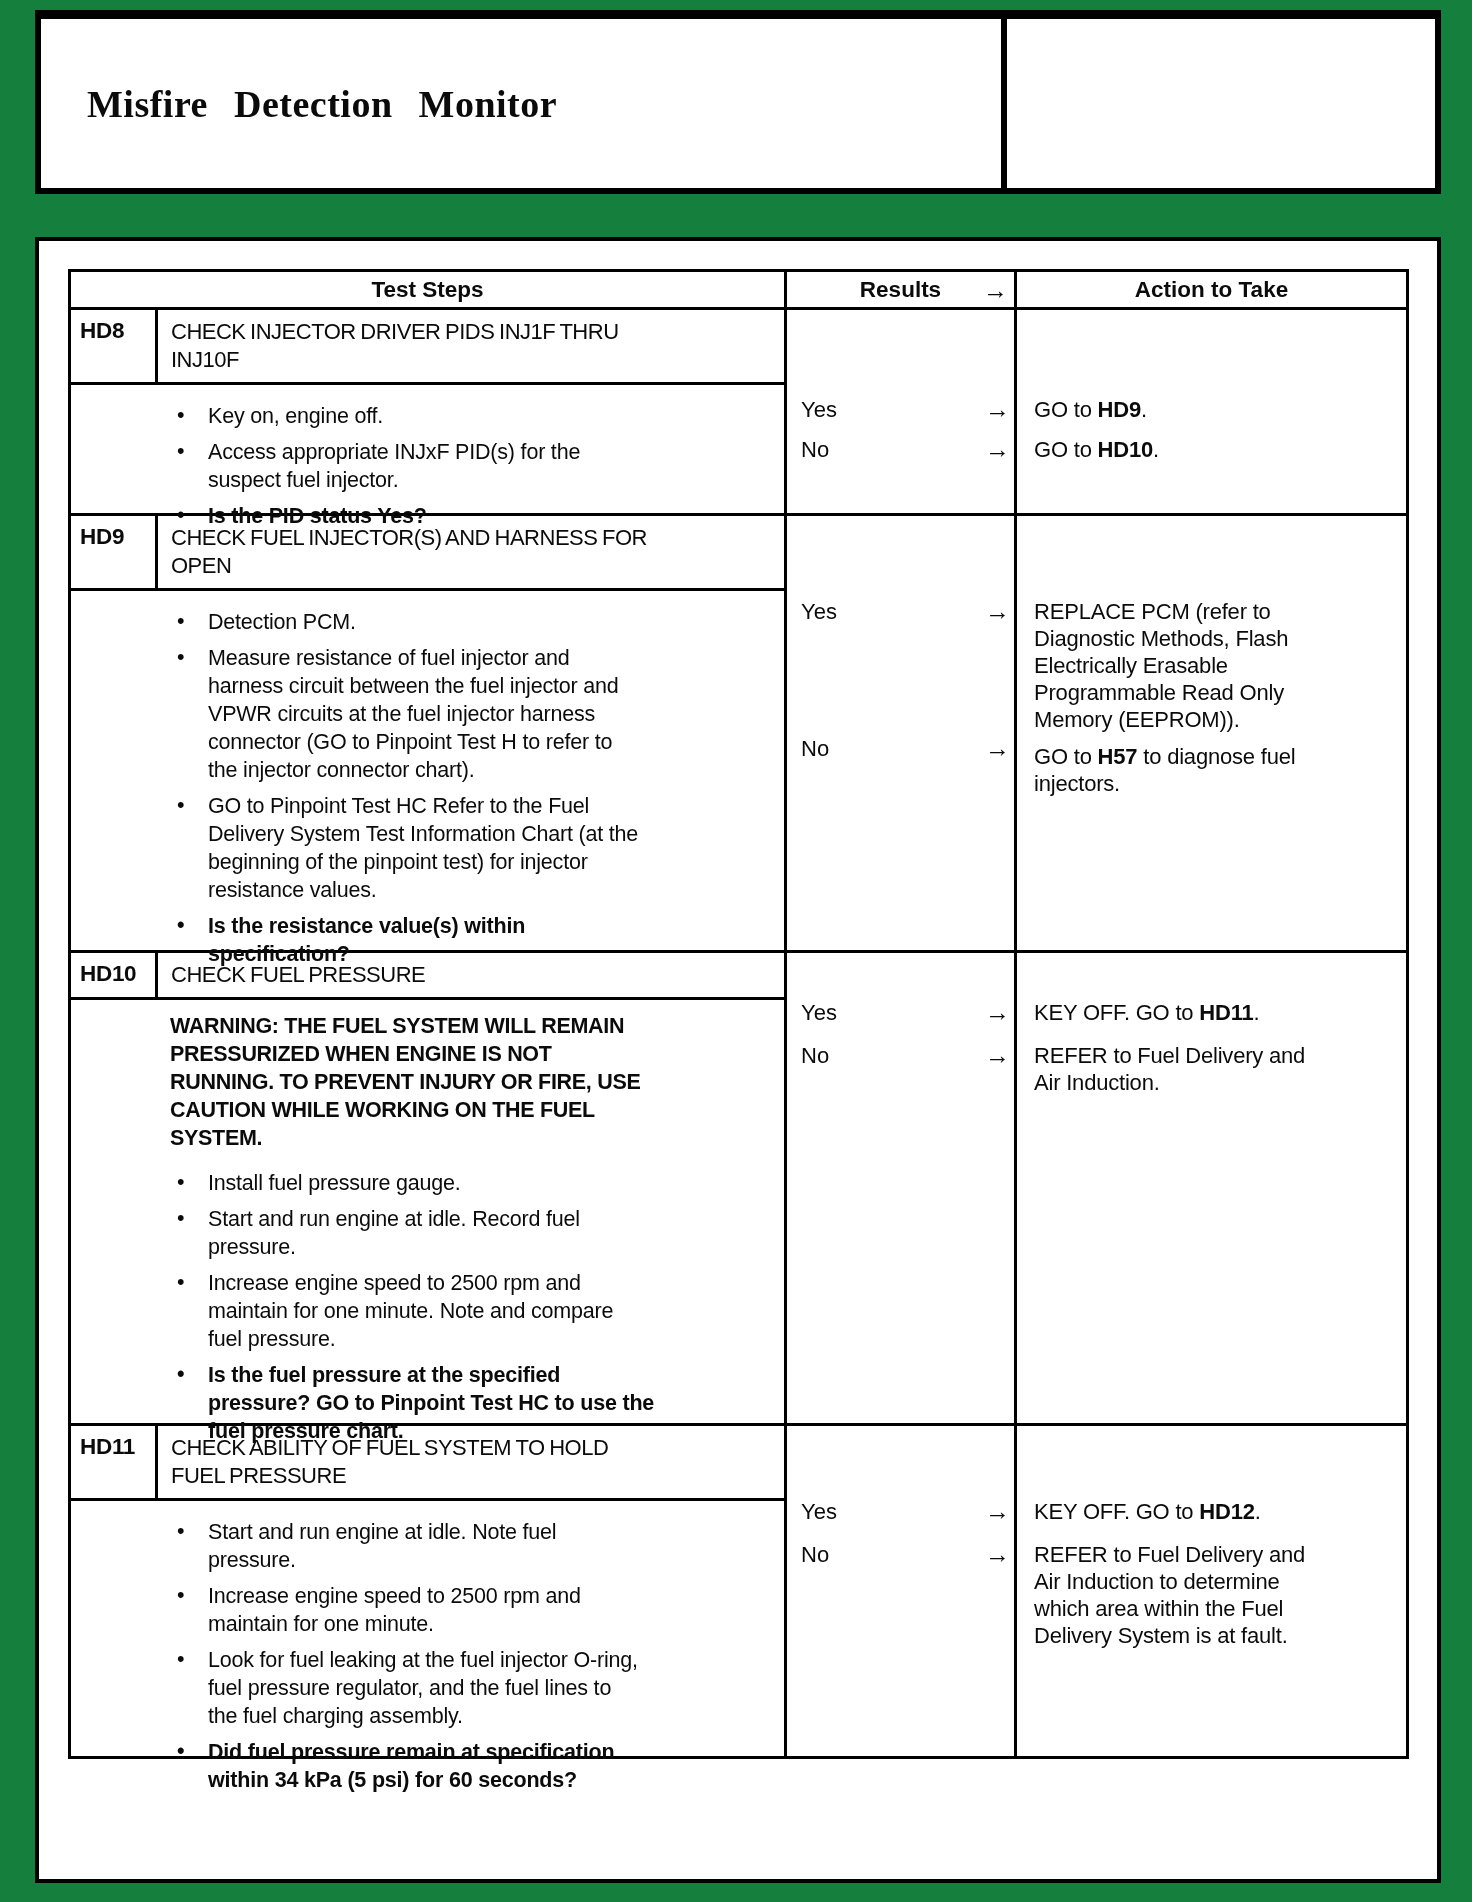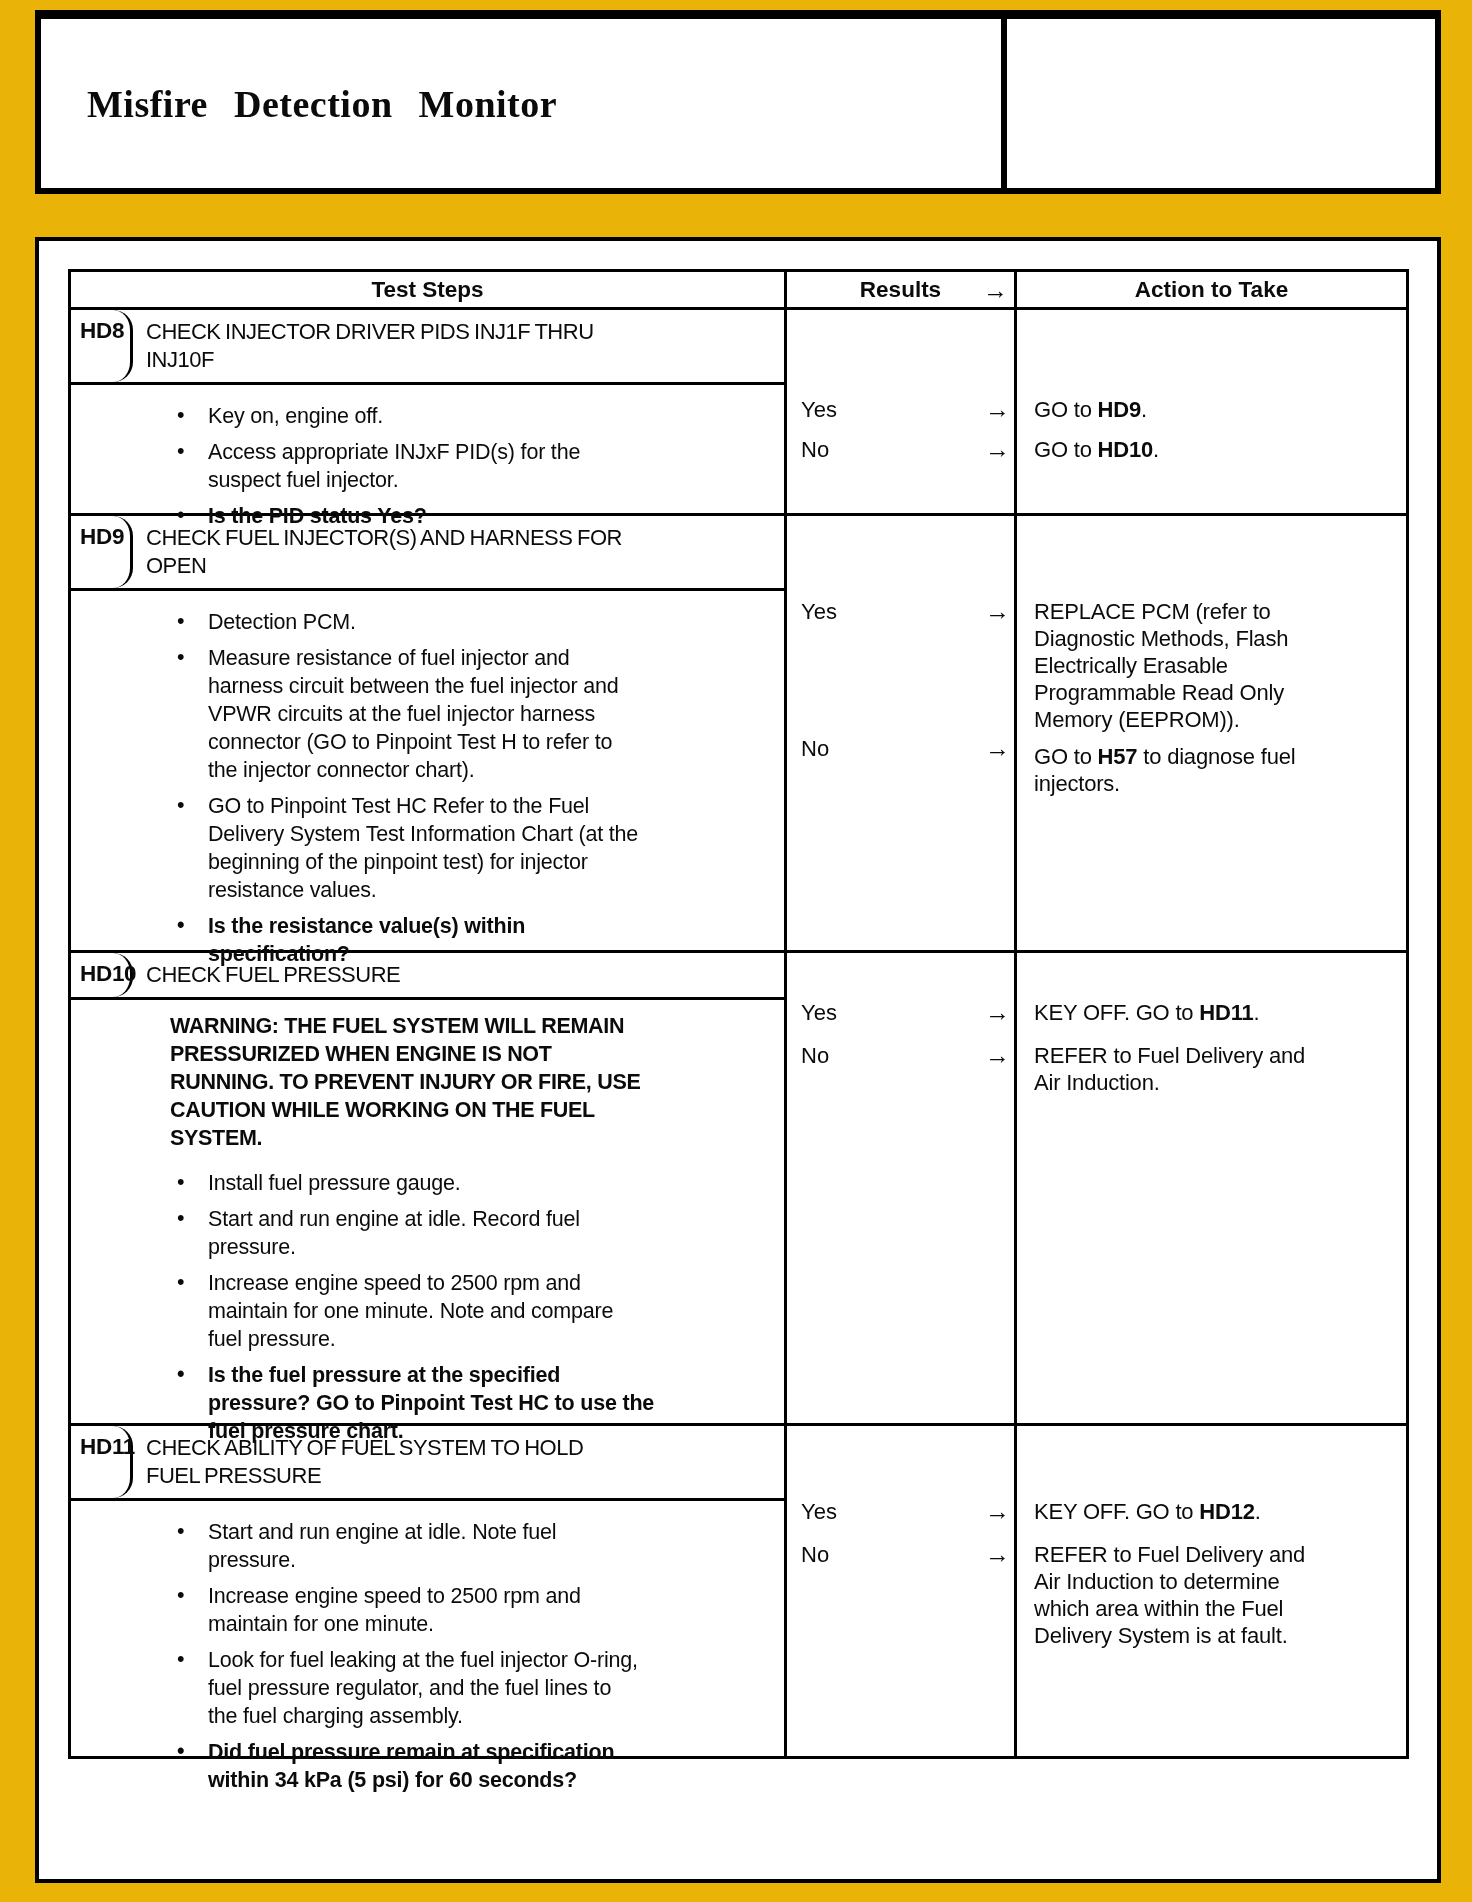--- a/index.html
+++ b/index.html
@@ -1,18 +1,18 @@
 <!DOCTYPE html>
 <html><head>
 <meta charset="utf-8">
 <style>
   * { margin:0; padding:0; box-sizing:border-box; }
   html,body { background:#ffffff; }
   body { width:1472px; height:1902px; position:relative; font-family:"Liberation Sans",sans-serif; color:#0b0b0b; }
-  .page { position:absolute; inset:0; background:#eab308; }
+  .page { position:absolute; inset:0; background:#15803d; }
 
   
   .header-box { position:absolute; left:35px; top:10px; width:1406px; height:184px;
                 border:6px solid #000; border-top-width:9px; display:flex; background:#fff; }
   .header-title-cell { width:966px; border-right:6px solid #000; display:flex; align-items:center; padding-left:46px; }
   .header-title-text { font-family:"Liberation Serif",serif; font-weight:bold; font-size:38px;
                        letter-spacing:.5px; word-spacing:16px; }
   .header-code-cell { flex:1; display:flex; align-items:center; justify-content:center; }
   .header-code-text { font-family:"Liberation Serif",serif; font-weight:bold; font-size:40px; letter-spacing:1px; }
 
@@ -41,22 +41,22 @@
   .b1 .results-col,.b1 .action-col { padding-top:82px; }
   .b2 .results-col,.b2 .action-col { padding-top:46px; }
   .b3 .results-col,.b3 .action-col { padding-top:72px; }
   .b0 .row2 { margin-top:13px; }
   .b1 .results-col .row2 { margin-top:110px; }
   .b1 .action-col .row2 { margin-top:10px; }
   .b2 .row2 { margin-top:16px; }
   .b3 .row2 { margin-top:16px; }
 
   .title-row { display:flex; border-bottom:3px solid #000; }
-  .step-id { width:62px; border-right:3px solid #000; font-weight:bold; font-size:22.5px;
-             padding:8px 0 8px 9px; letter-spacing:-0.3px;border-radius:20px; }
+  .step-id { width:87px; border-right:3px solid #000; font-weight:bold; font-size:22.5px;
+             padding:8px 0 8px 9px; letter-spacing:-0.3px; }
   .step-title { flex:1; padding:8px 18px 8px 13px; line-height:28px; font-size:22px;
                 letter-spacing:-0.5px; word-spacing:-1px; white-space:pre-line; }
 
   .warning { margin:12px 30px 0 99px; font-weight:bold; line-height:28px; white-space:pre-line;
              letter-spacing:-0.3px; }
   .steps { list-style:none; padding:9px 18px 10px 99px; }
   .steps li { position:relative; padding-left:38px; line-height:28px; margin-top:8px;
               white-space:pre-line; letter-spacing:-0.2px; }
   .steps li::before { content:"\2022"; position:absolute; left:7px; top:-1px; }
   .steps li.bold { font-weight:bold; }

